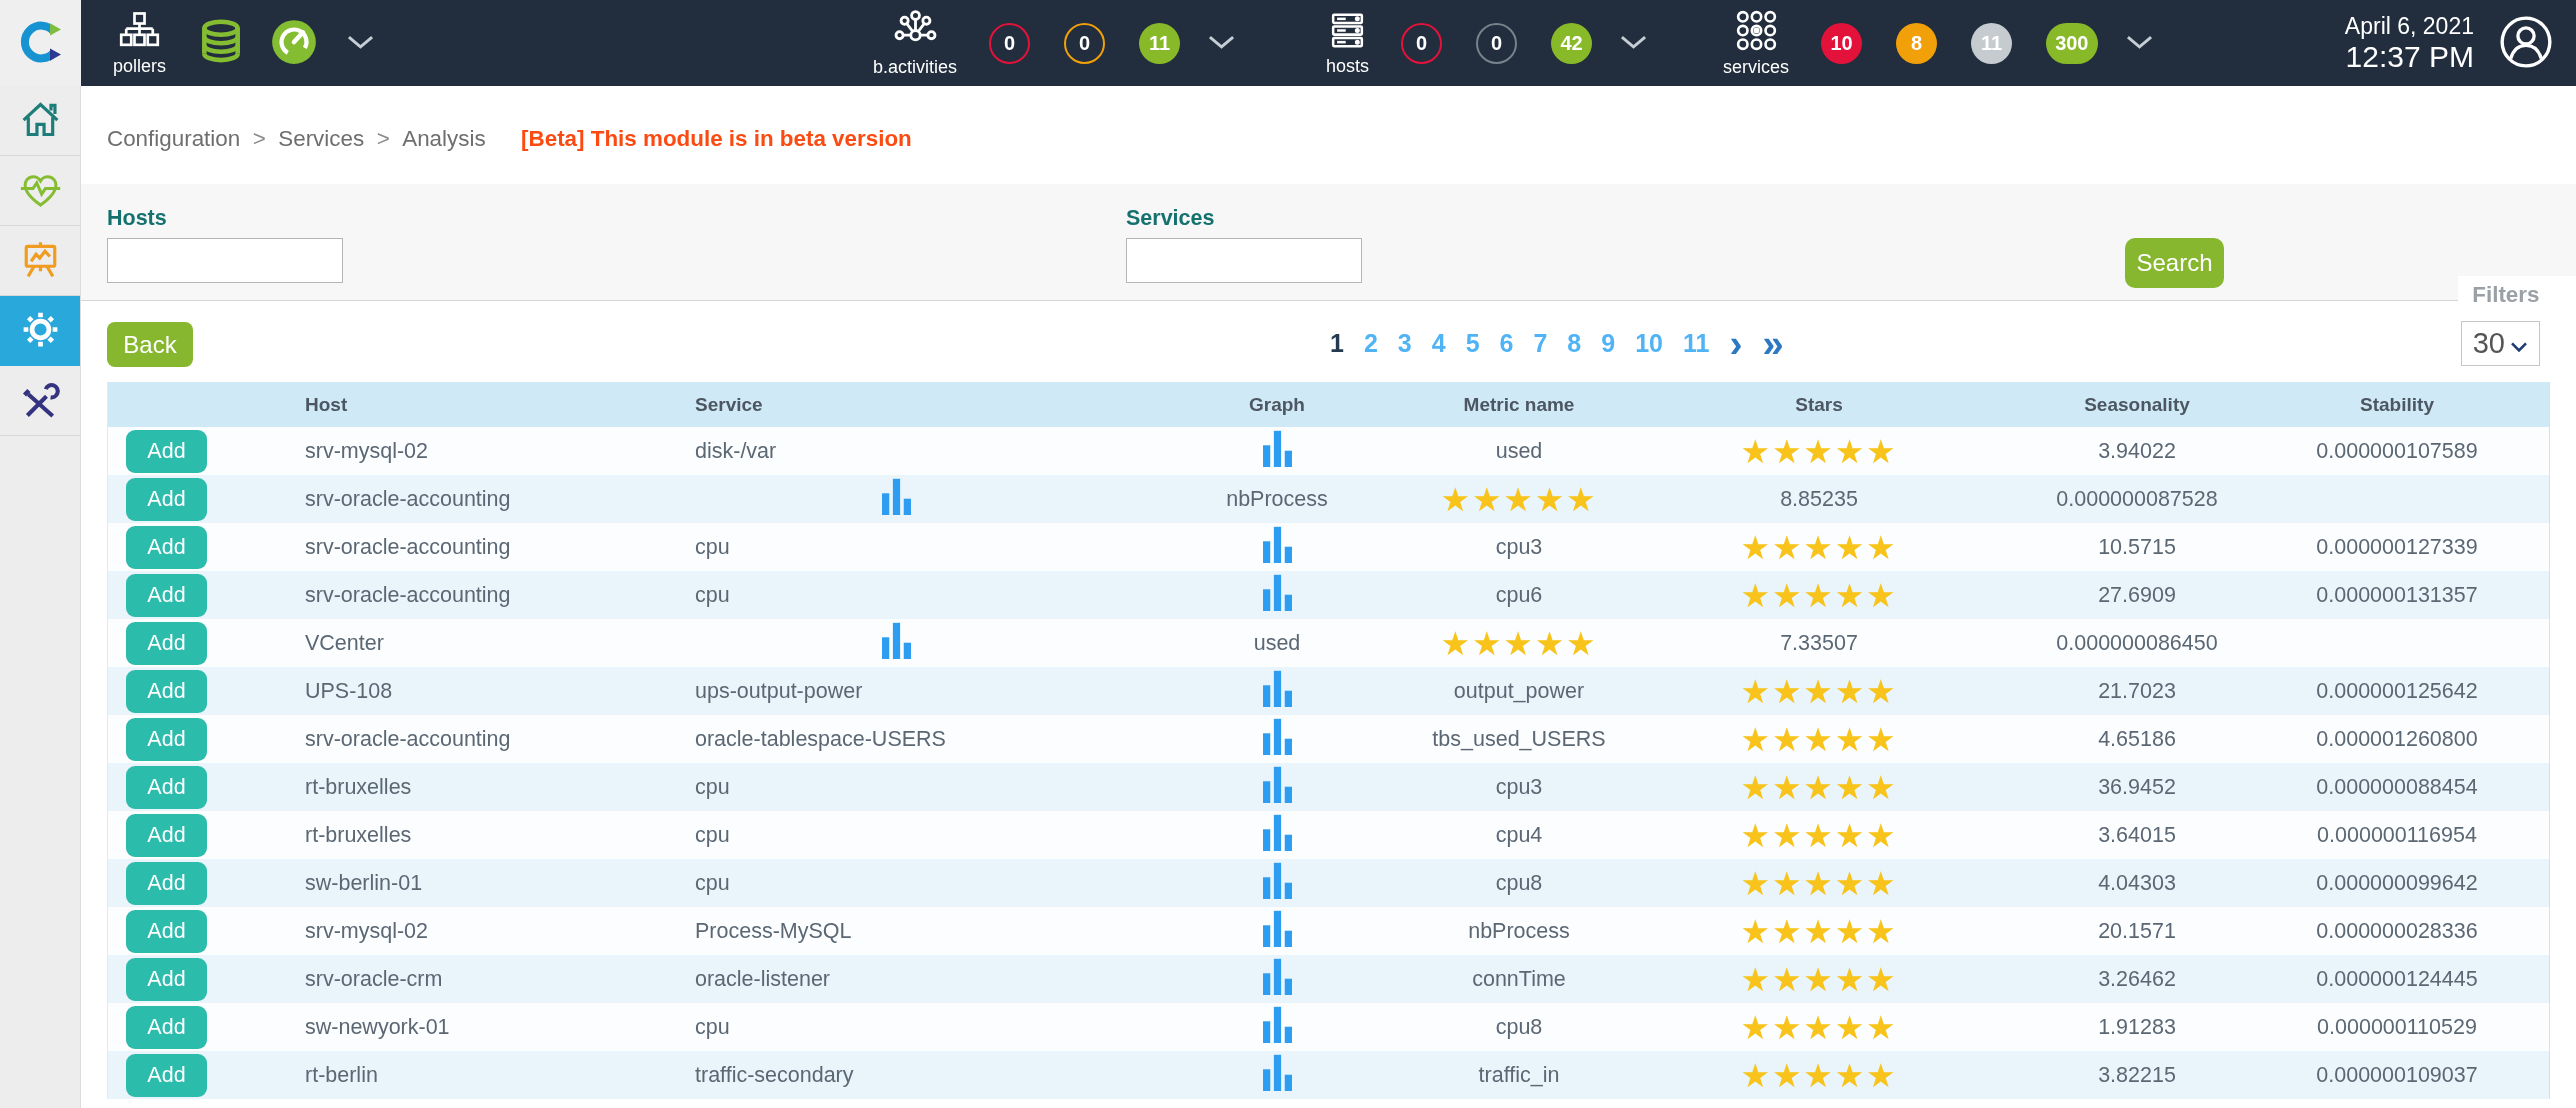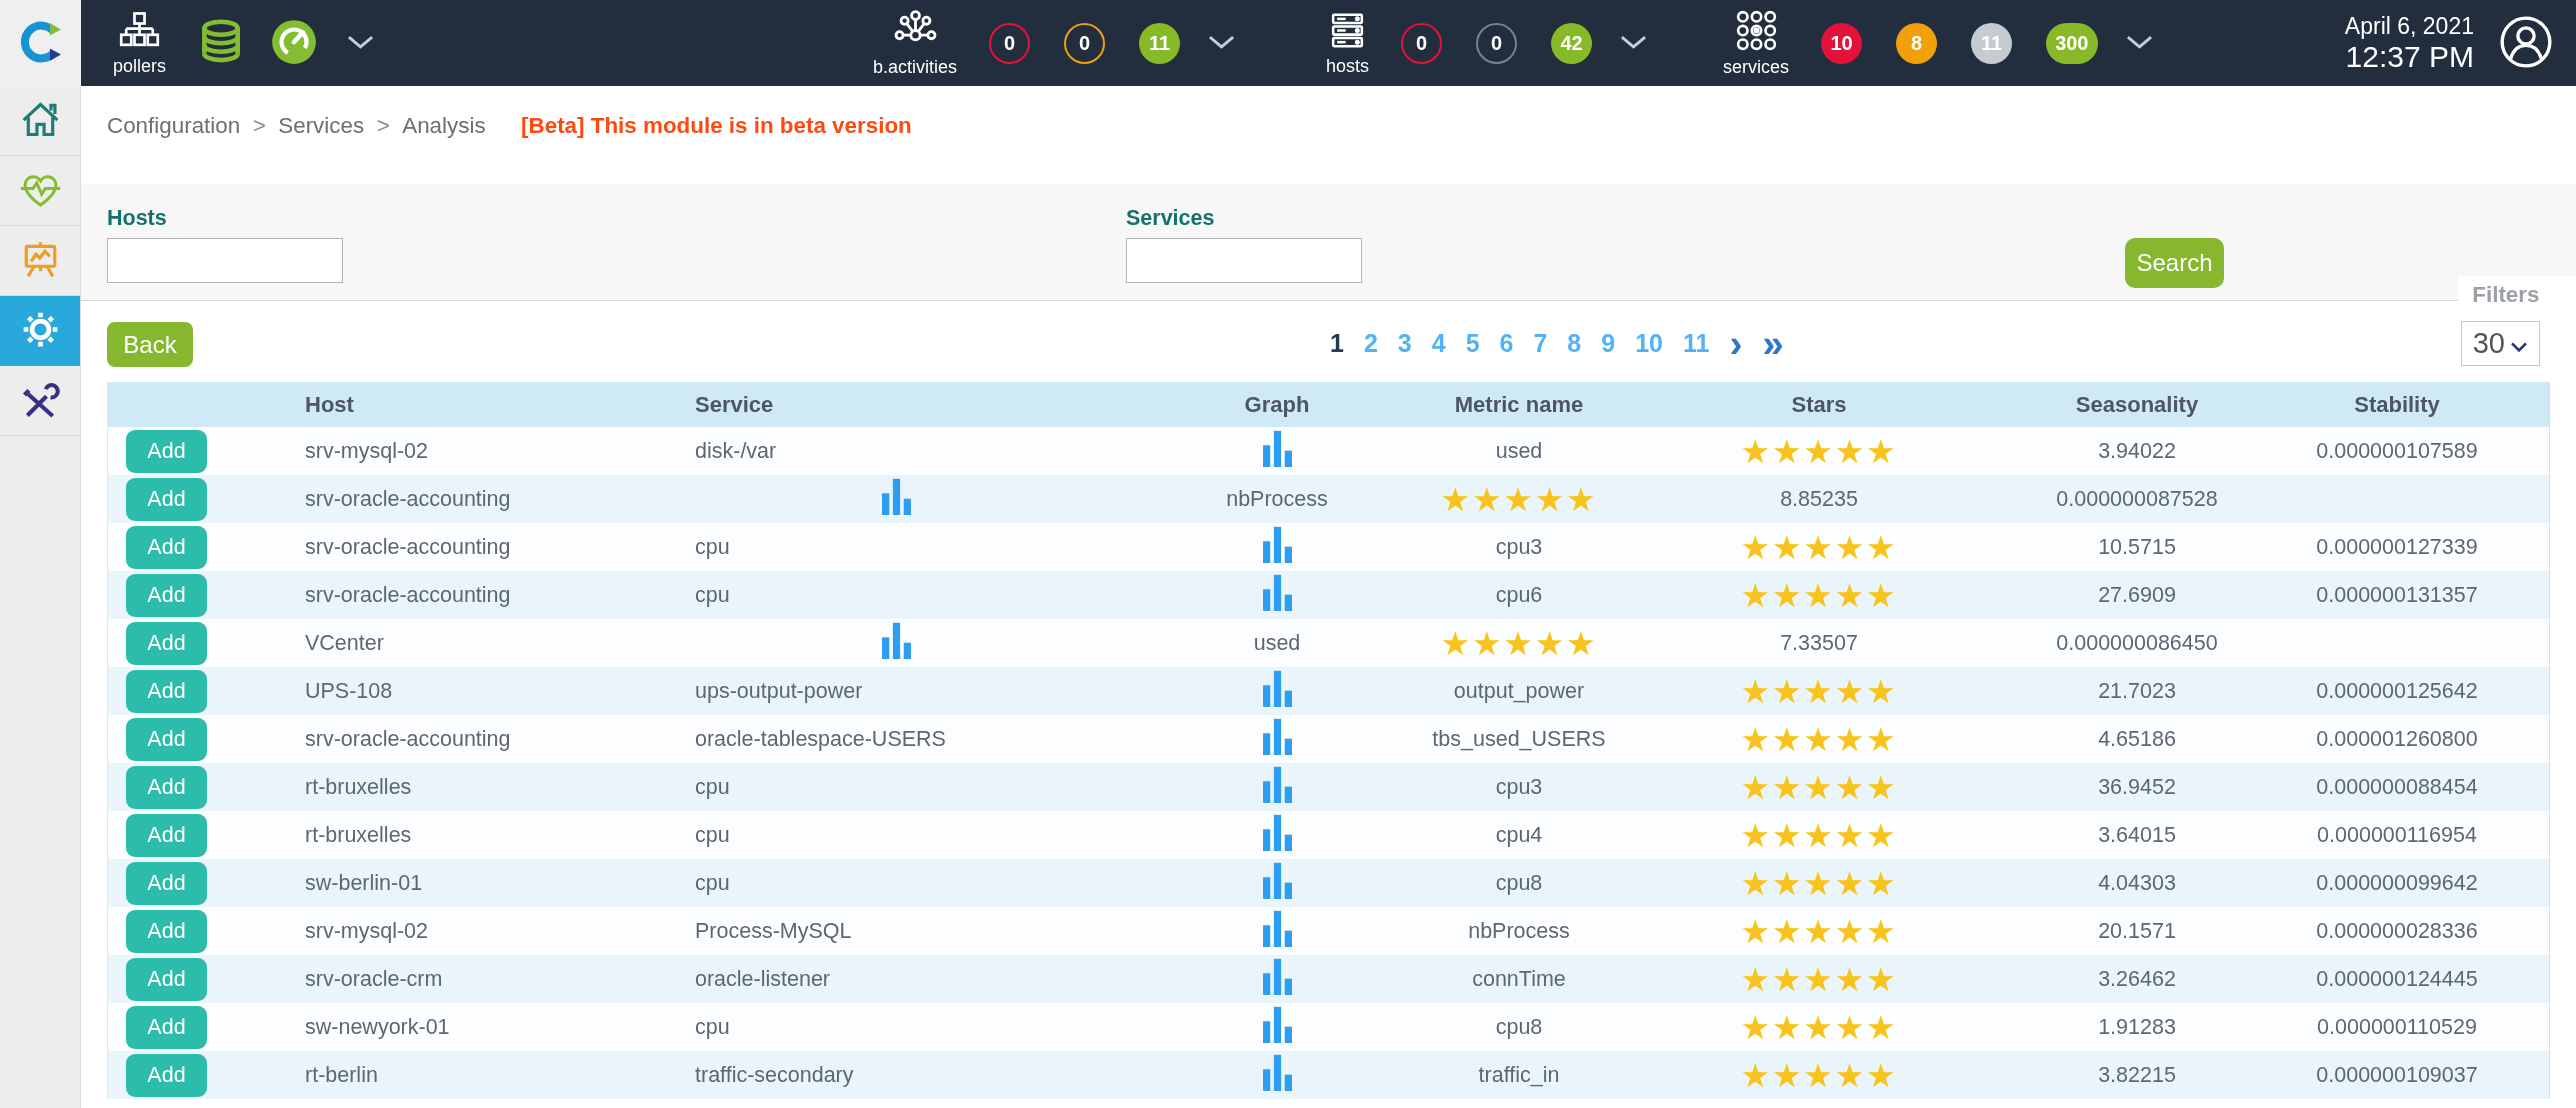--- a/index.html
+++ b/index.html
@@ -35,21 +35,21 @@
   
   .sidebar { position:absolute; top:86px; left:0; bottom:0; width:81px; background:#ededed;
              border-right:0.9px solid #dcdcdc; }
   .side-item { height:70px; display:flex; align-items:center; justify-content:center;
                border-bottom:0.9px solid #d8d8d8; cursor:pointer; }
   .side-item.active { background:#29a8dc; border-bottom:0.9px solid #29a8dc; }
 
   
   .main { position:absolute; left:81px; top:86px; right:0; bottom:0; background:#fff; }
 
-  .breadcrumb { position:absolute; left:26px; top:27px; display:flex; align-items:center;
+  .breadcrumb { position:absolute; left:26px; top:40px; display:flex; align-items:center;
                 gap:12.5px; font-size:22.4px; color:#6e6e6e; }
   .crumb { cursor:pointer; }
   .crumb-sep { color:#8a8a8a; }
   .beta-note { margin-left:23px; color:#fc4b12; font-weight:bold; font-size:22.4px; }
 
   
   .filter-panel { position:absolute; left:0; right:0; top:98px; height:117px; background:#f7f7f8;
                   border-bottom:0.9px solid #d5d5d5; }
   .f-label { position:absolute; top:21.5px; font-size:21.5px; font-weight:bold; color:#15716d; }
   .f-label.hosts { left:26px; }
@@ -77,21 +77,21 @@
   .pagesize { position:absolute; left:2380px; top:235px; width:79px; height:45px; background:#fff;
               border:1.8px solid #c6c6c6; display:flex; align-items:center; justify-content:space-between;
               padding:0 10.7px; font-size:29px; color:#555; cursor:pointer; }
 
   
   .table { position:absolute; left:26px; top:296px; width:2443px;
            --cols:161px 376px 502px 260px 224px 376px 260px 260px 1fr;
            border-left:0.9px solid #e4e9ed; border-right:0.9px solid #d9dfe3; }
   .thead { display:grid; grid-template-columns:var(--cols); height:45px; align-items:center;
            background:#d0e9f6; }
-  .th { font-size:22px; font-weight:bold; color:#4d5761; white-space:nowrap; }
+  .th { font-size:19px; font-weight:bold; color:#4d5761; white-space:nowrap; }
   .row { display:grid; grid-template-columns:var(--cols); height:48px; align-items:center; }
   .row.odd  { background:#fbfdff; }
   .row.even { background:#e9f4fb; }
   .cell { font-size:21.5px; color:#5b6773; white-space:nowrap; overflow:hidden; }
   .a-left-host { padding-left:36px; }
   .a-left-service { padding-left:50px; }
   .a-center { text-align:center; }
   .c-add { padding-left:18px; }
   .add-btn { width:81px; height:43px; background:#2bbcab; color:#fff; border:none; border-radius:9px;
              font-size:21.5px; font-family:inherit; cursor:pointer; }

